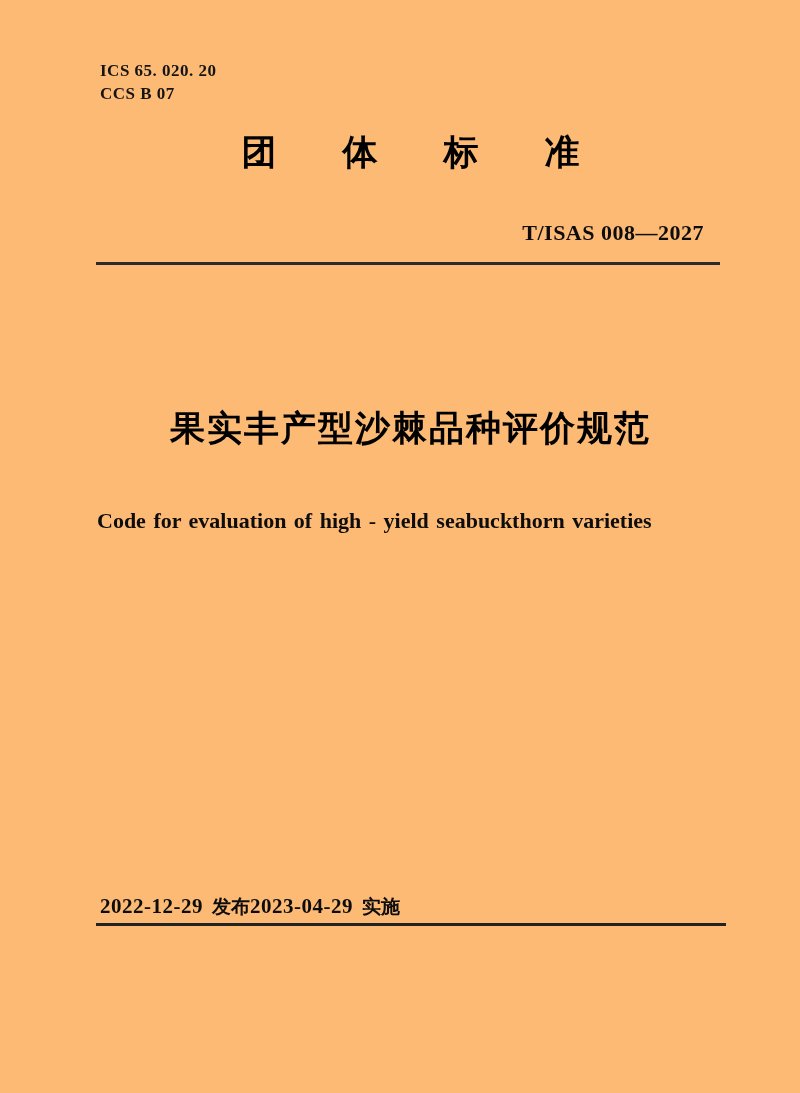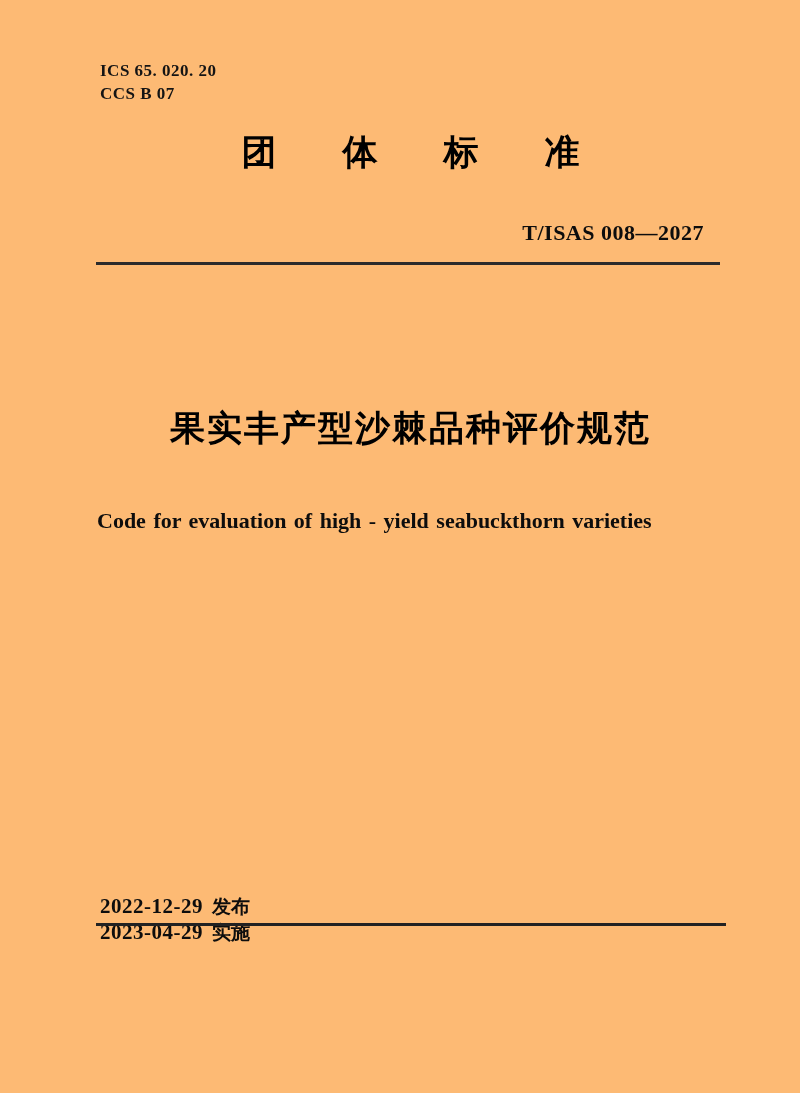--- a/index.html
+++ b/index.html
@@ -100,23 +100,22 @@
     margin-top: 32px;
   }
 
   
   .dates-row {
     position: absolute;
     left: 100px;
     width: 627px;
     top: 894px;
     display: flex;
-    justify-content: space-between;
+    justify-content: flex-start;
     align-items: baseline;
-    flex-direction: column;
   }
   .date-item { white-space: nowrap; }
   .date-num {
     font-family: "Liberation Serif", serif;
     font-weight: bold;
     font-size: 21px;
     letter-spacing: 0.5px;
     color: #0d0d0d;
   }
   .date-label {

